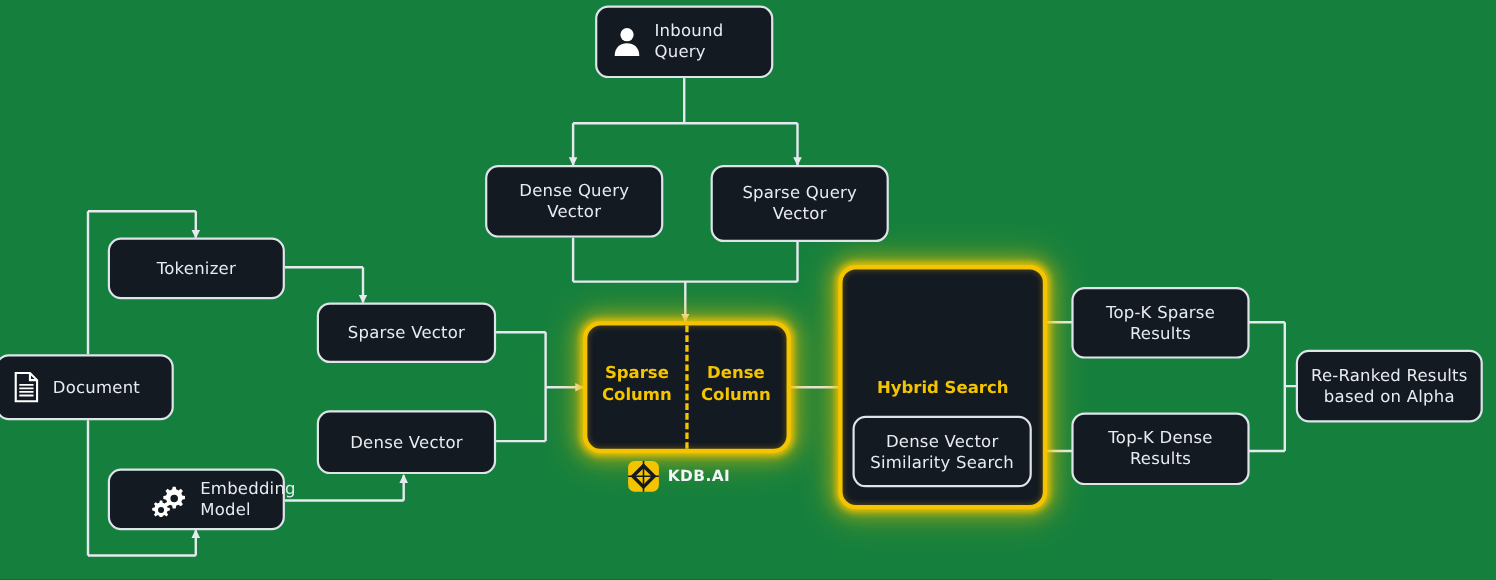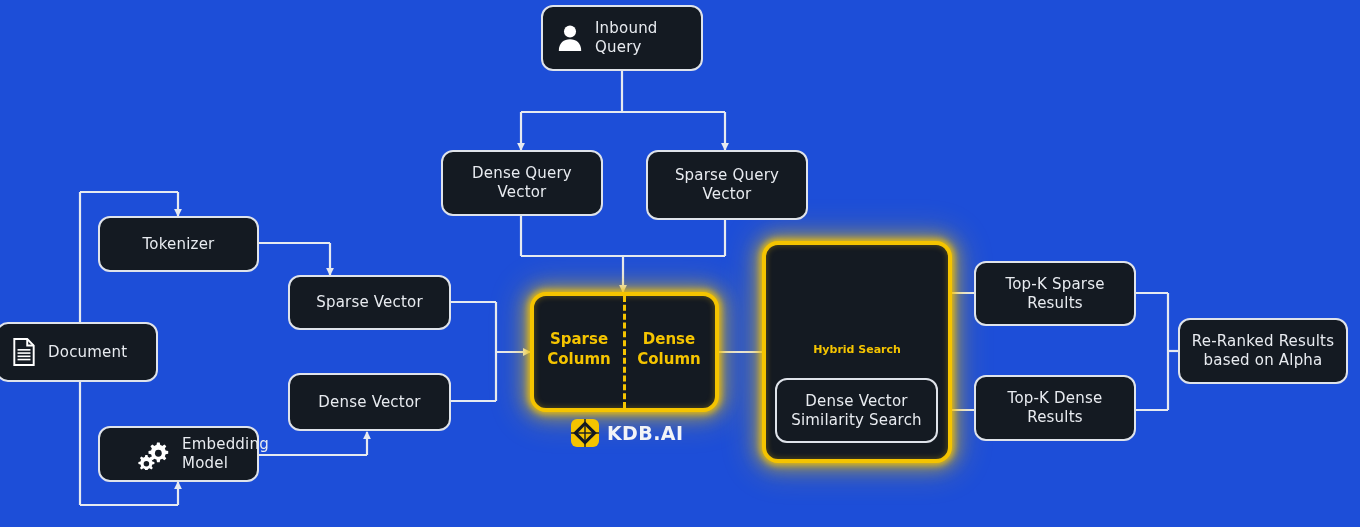--- a/index.html
+++ b/index.html
@@ -2,21 +2,21 @@
 <html><head>
 <meta charset="utf-8">
 <style>
   html,body{margin:0;padding:0;}
   body{
     background:#141a22;
     width:1360px;height:527px;
     font-family:"DejaVu Sans", sans-serif;
     overflow:hidden;
   }
-  #stage{position:relative;width:1360px;height:527px;background:#1d4ed8;}
+  #stage{position:relative;width:1360px;height:527px;background:#15803d;}
 
   
   .node{
     position:absolute;
     box-sizing:border-box;
     background:#141a22;
     border:2px solid #dfe3ea;
     border-radius:12px;
     color:#e8ebf0;
     display:flex;align-items:center;justify-content:center;
@@ -55,35 +55,35 @@
     z-index:6;
   }
   .divider{
     position:absolute;
     border-left:3px dashed #f5c400;
     z-index:6;
   }
   .hybrid-label{
     position:absolute;
     color:#f5c400;
-    font-size:11px;
+    font-size:15px;
     font-weight:700;
     text-align:center;
     width:100%;
     z-index:7;
   }
 
   
   svg.wires{position:absolute;left:0;top:0;width:1360px;height:527px;z-index:3;}
 
   
   .logo{
     position:absolute;display:flex;align-items:center;gap:7px;z-index:9;
   }
-  .logo .txt{color:#f2f4f7;font-size:19px;font-weight:700;letter-spacing:.4px;}
+  .logo .txt{color:#f2f4f7;font-size:14px;font-weight:700;letter-spacing:.4px;}
 
   
   .icon{display:inline-flex;align-items:center;justify-content:center;flex:0 0 auto;}
 </style>
 </head>
 <body>
 
 <div id="stage">
 
   <svg class="wires" viewBox="0 0 1360 527" xmlns="http://www.w3.org/2000/svg">

